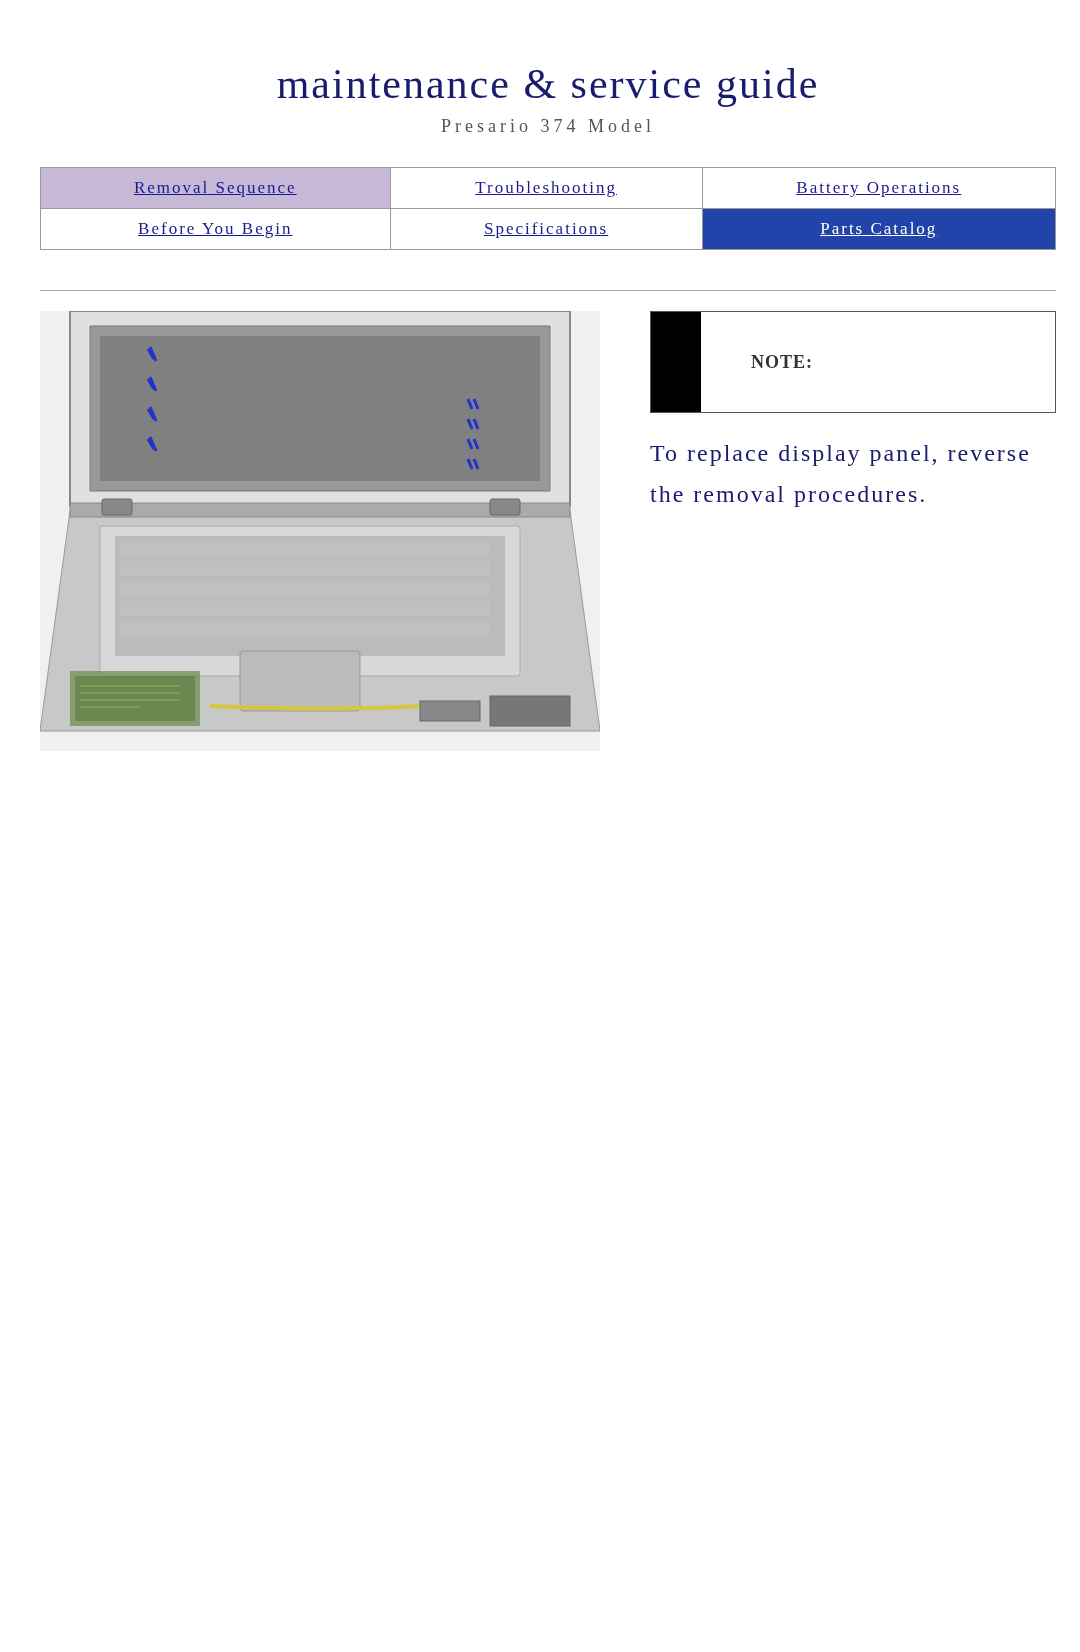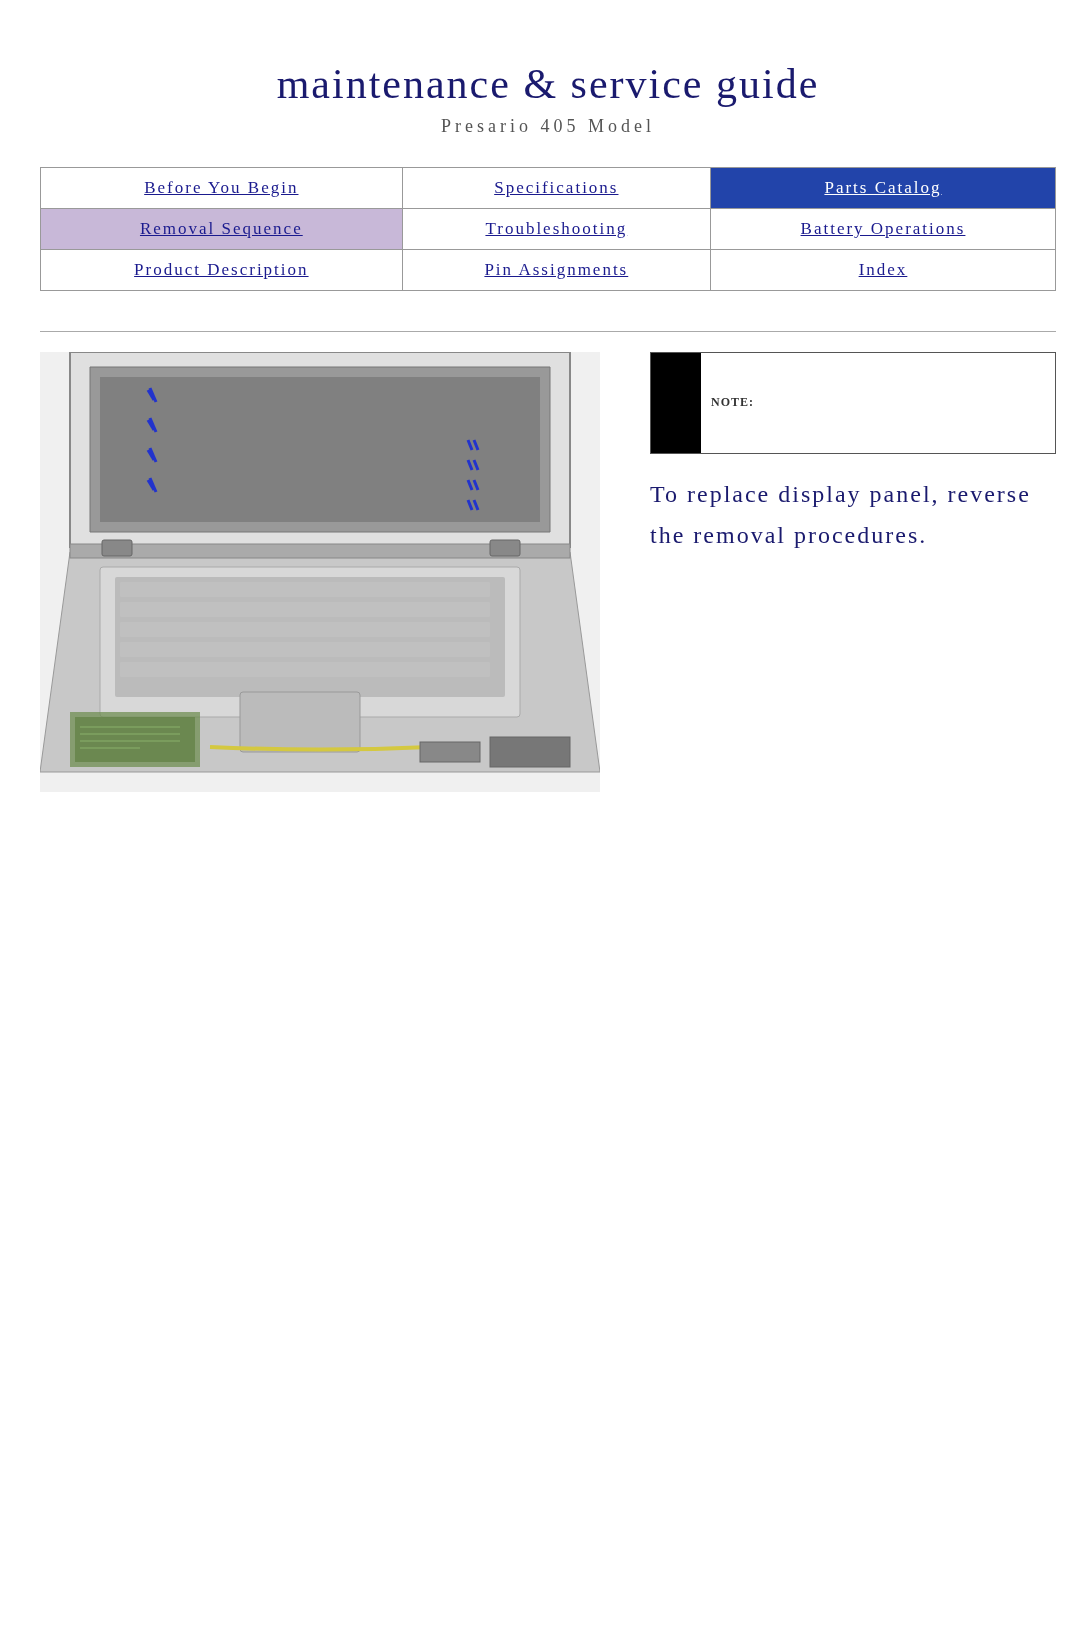--- a/index.html
+++ b/index.html
@@ -95,25 +95,26 @@
     }
     .note-black-bar {
       background: #000;
       width: 50px;
       min-height: 100px;
       flex-shrink: 0;
     }
     .note-label {
       padding: 10px 6px 10px 10px;
       font-weight: bold;
-      font-size: 12px;
+      font-size: 18px;
       letter-spacing: 1px;
       white-space: nowrap;
       align-self: center;
       font-family: Georgia, serif;
+      margin-left: 40px;
     }
     .note-content {
       padding: 10px 12px;
       font-size: 14px;
       letter-spacing: 1px;
       line-height: 1.7;
     }
     .step-text {
       font-size: 15px;
       letter-spacing: 1.5px;
@@ -142,39 +143,34 @@
       margin-bottom: 20px;
     }
   </style>
 </head>
 <body>
 
 <div class="page-wrapper">
 
   <div class="header">
     <h1 class="main-title">maintenance &amp; service guide</h1>
-    <div class="subtitle">Presario 405 Model</div>
+    <div class="subtitle">Presario 374 Model</div>
   </div>
 
   <table class="nav-table">
     <tbody>
-      <tr>
-        <td><a href="#">Before You Begin</a></td>
-        <td><a href="#">Specifications</a></td>
-        <td class="dark-blue"><a href="#">Parts Catalog</a></td>
-      </tr>
       <tr>
         <td class="highlight"><a href="#">Removal Sequence</a></td>
         <td><a href="#">Troubleshooting</a></td>
         <td><a href="#">Battery Operations</a></td>
       </tr>
       <tr>
-        <td><a href="#">Product Description</a></td>
-        <td><a href="#">Pin Assignments</a></td>
-        <td><a href="#">Index</a></td>
+        <td><a href="#">Before You Begin</a></td>
+        <td><a href="#">Specifications</a></td>
+        <td class="dark-blue"><a href="#">Parts Catalog</a></td>
       </tr>
     </tbody>
   </table>
 
   <hr class="bottom-line">
 
 
   <div class="content-area">
 
     <div class="image-area">

